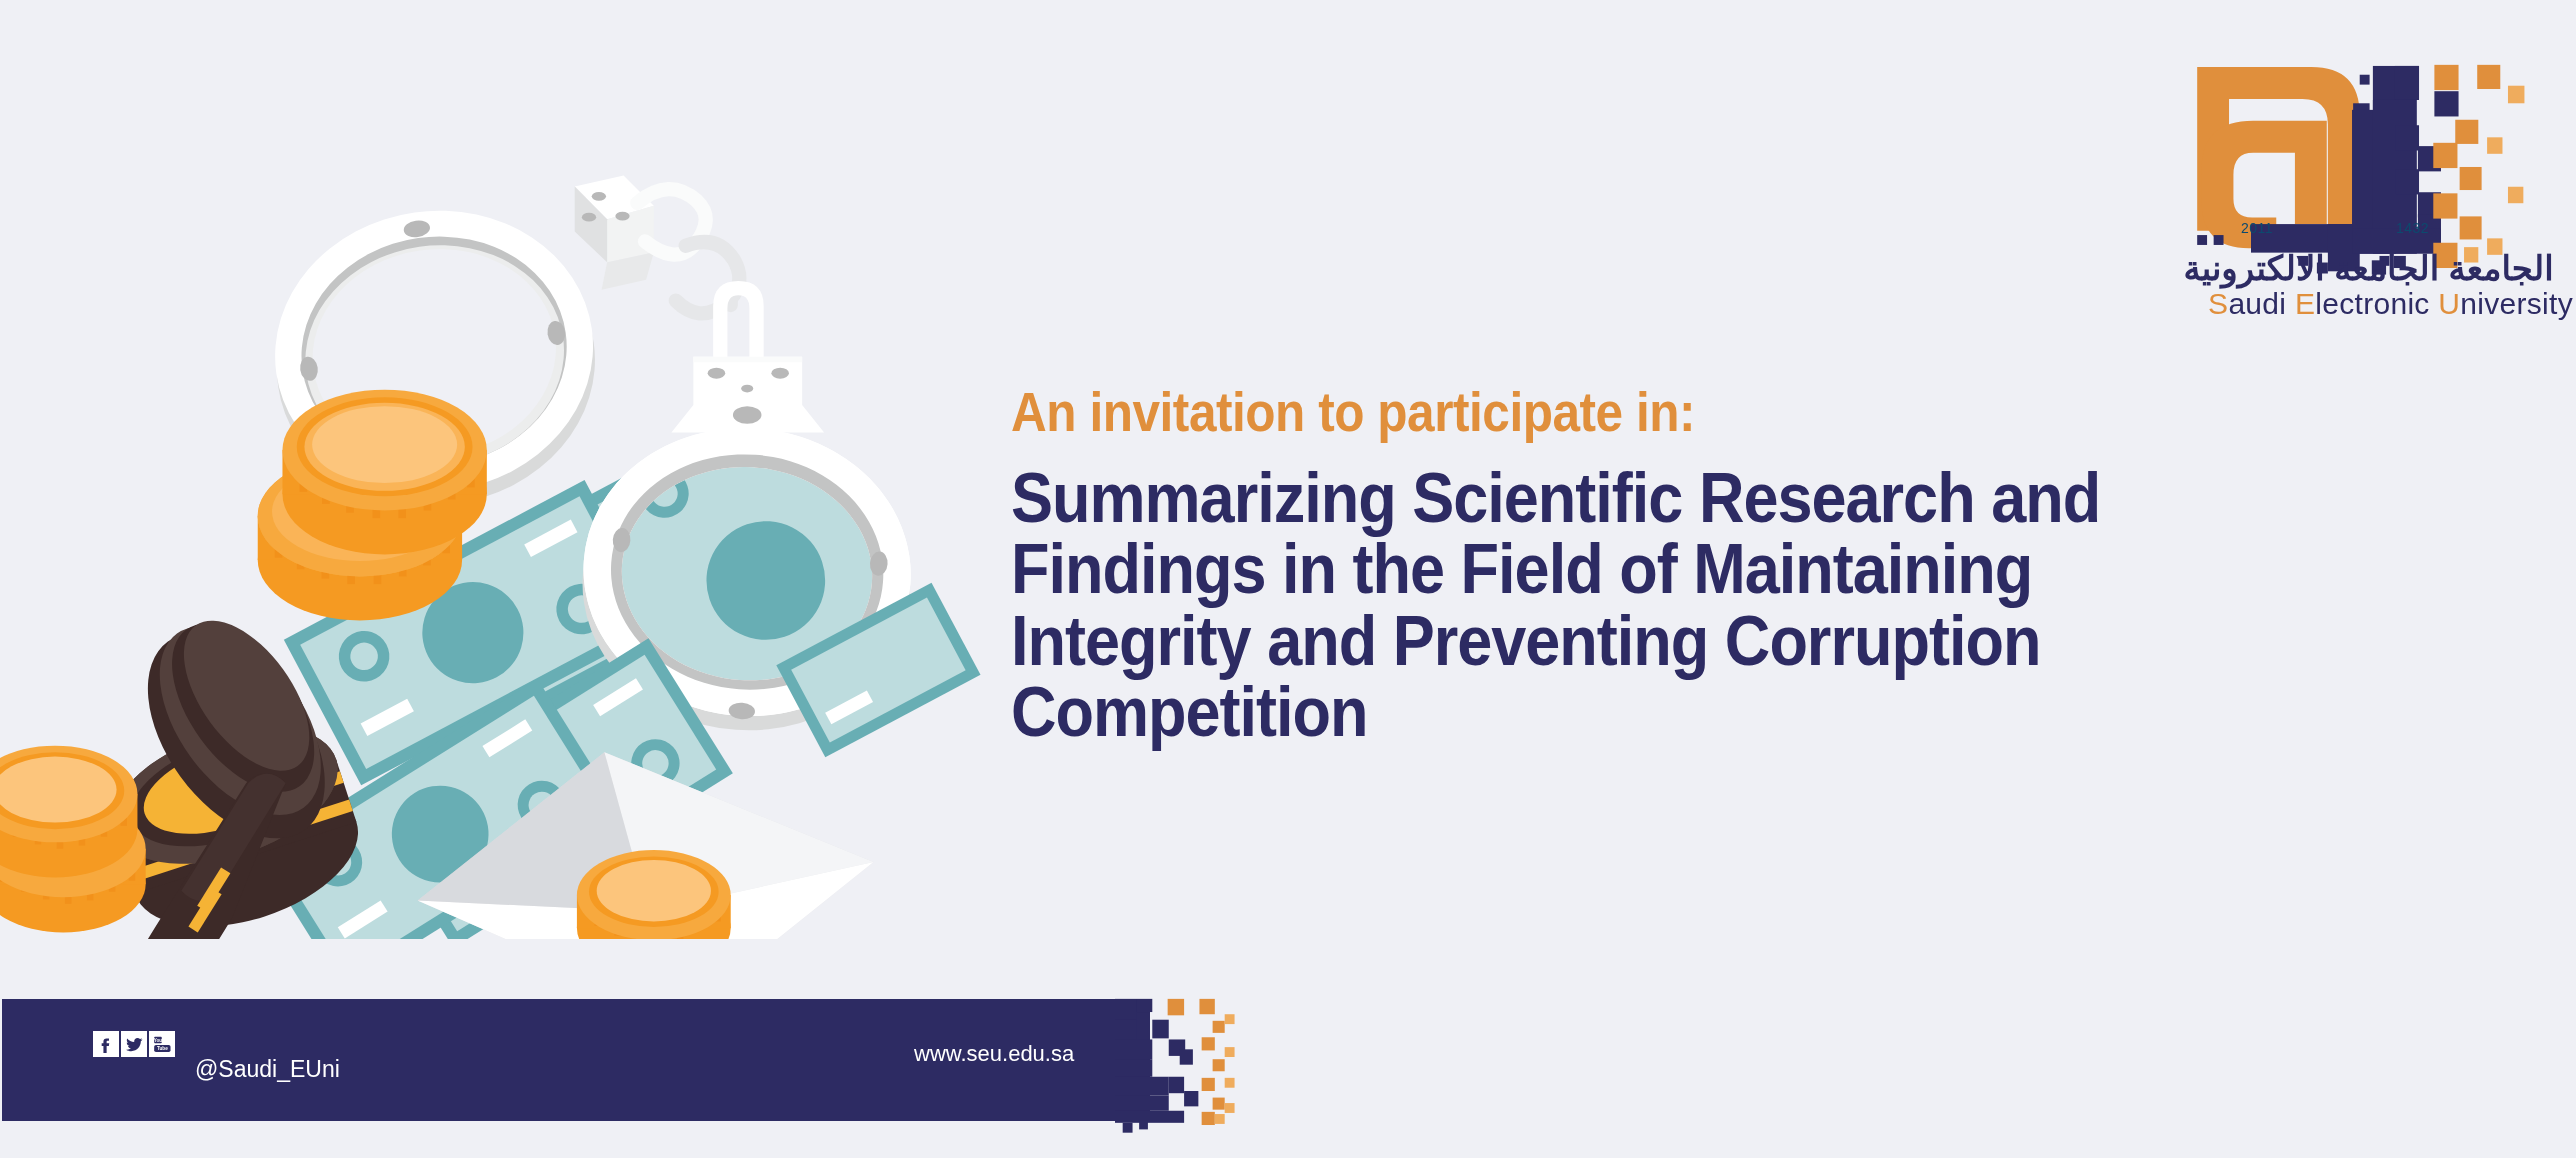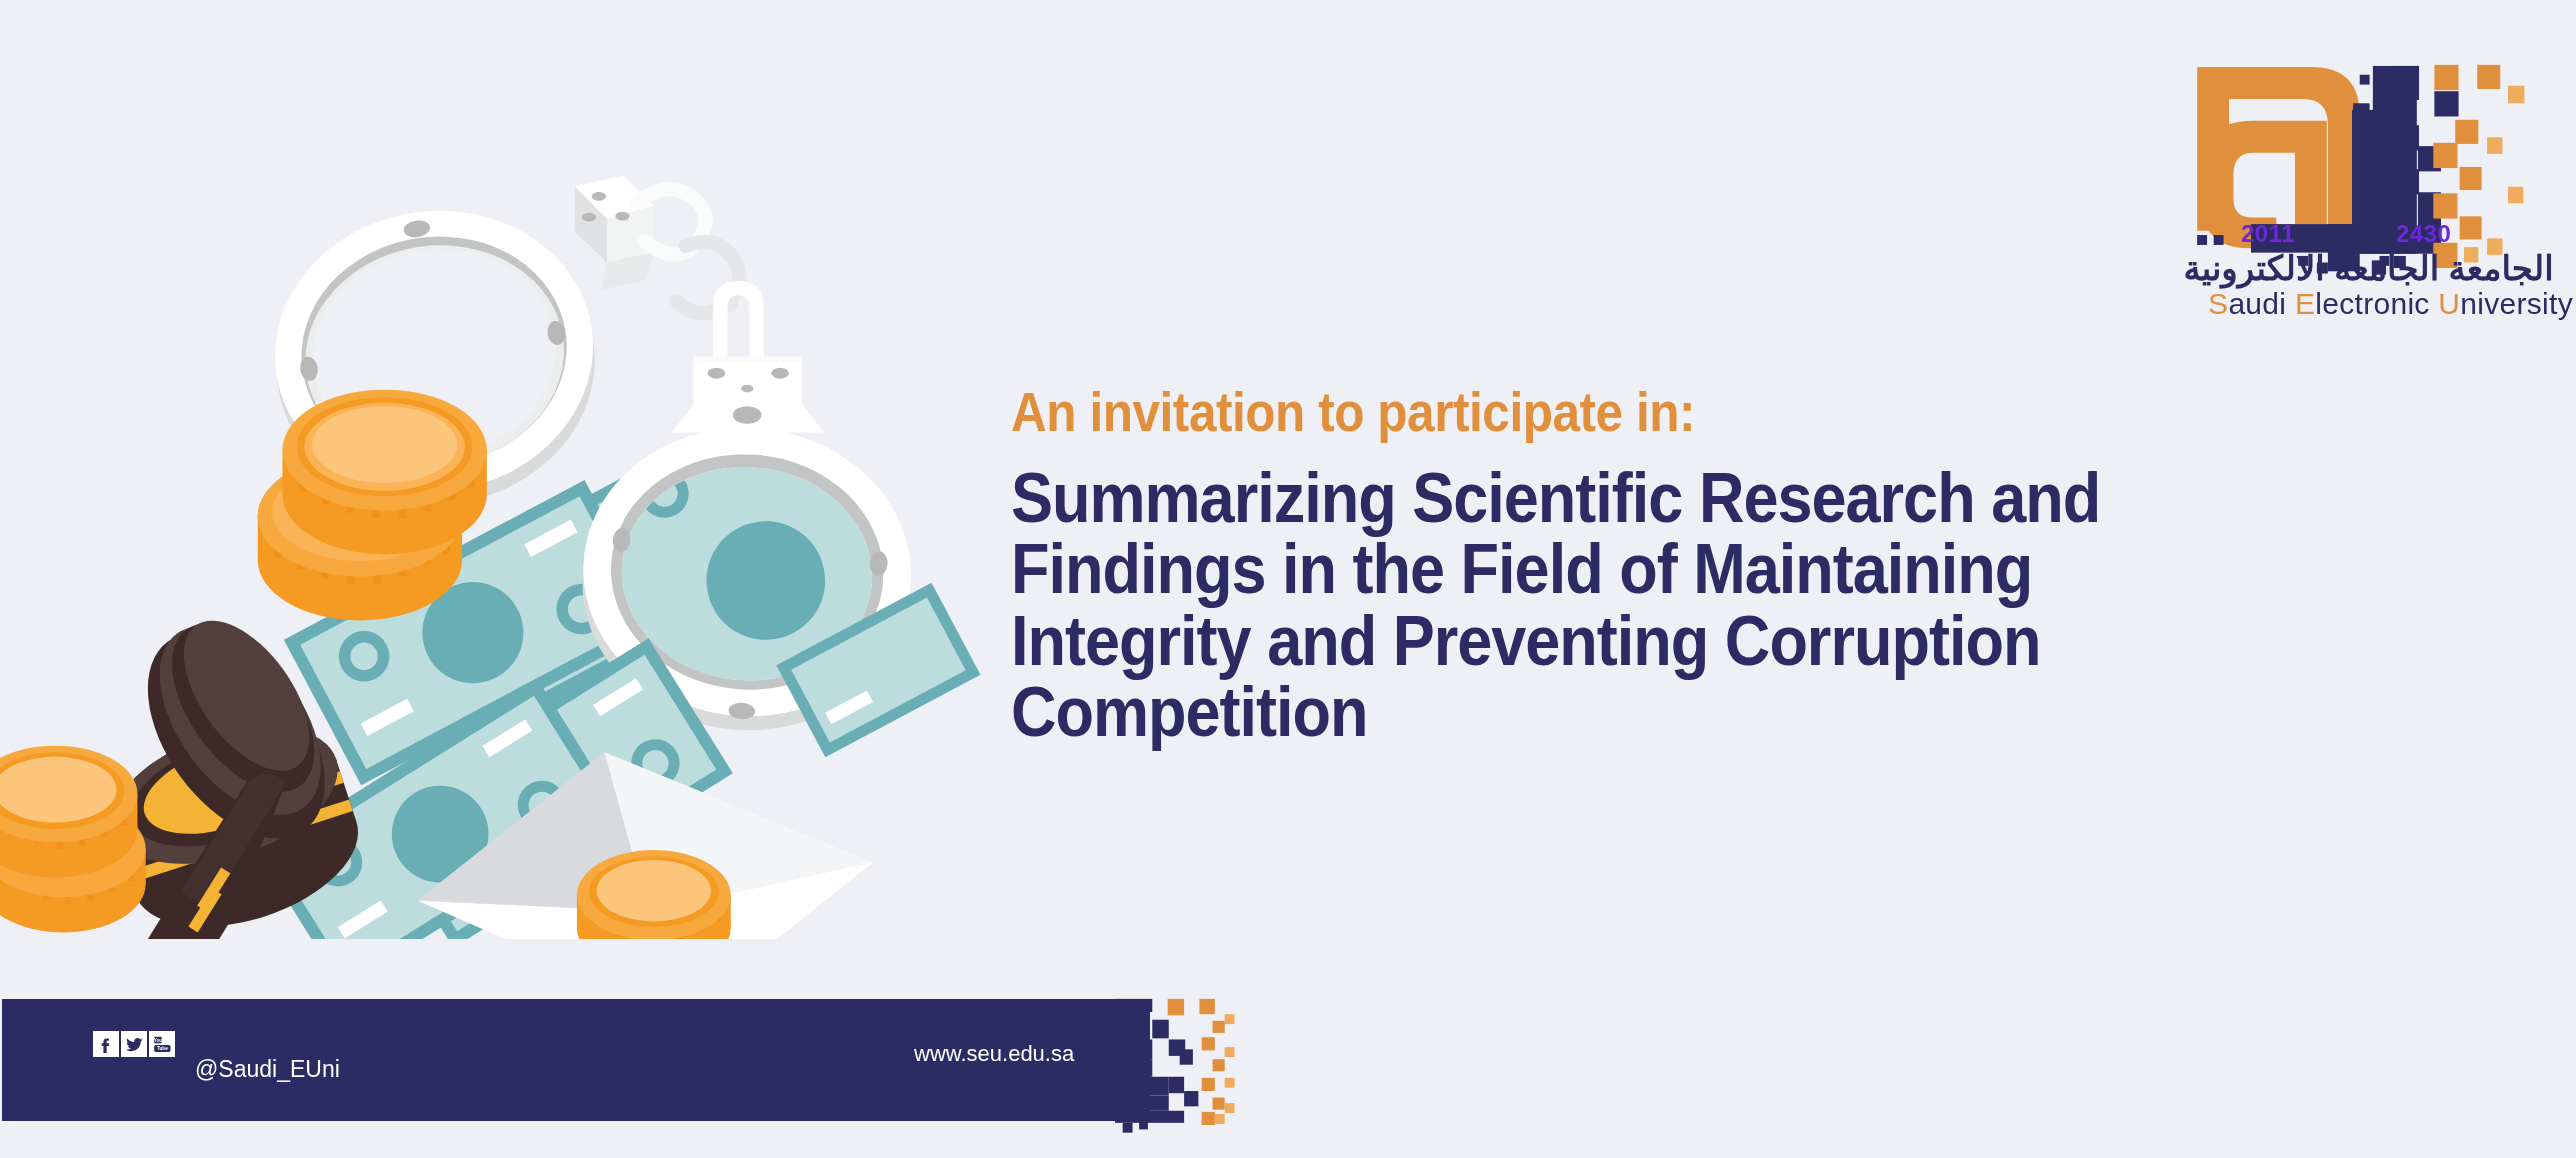--- a/index.html
+++ b/index.html
@@ -9,21 +9,21 @@
     font-family:"Liberation Sans", sans-serif;
     overflow:hidden;
     position:relative;
   }
   #banner{position:absolute;inset:0;background:#eff0f5;}
 
   
   #logo{position:absolute;left:2176px;top:33px;width:385px;height:302px;}
   #logo svg{display:block;width:100%;height:100%;}
   .logo-year{
-    position:absolute;font-size:24px;font-weight:700;color:#6d28d9;
+    position:absolute;font-size:14px;font-weight:400;color:#0c4a6e;
     letter-spacing:0.5px;white-space:nowrap;
   }
   #logo-year-greg{left:65px;top:187px;}
   #logo-year-hijri{left:220px;top:187px;}
   #logo-arabic{
     position:absolute;left:0;top:218px;width:385px;text-align:center;
     font-size:34px;font-weight:700;color:#2d2b63;direction:rtl;
     letter-spacing:-0.5px;white-space:nowrap;line-height:1;
   }
   #logo-english{
@@ -400,21 +400,21 @@
       </g>
       <g fill="#efac5d">
         <rect x="604" y="96" width="30" height="32"></rect>
         <rect x="566" y="190" width="28" height="30"></rect>
         <rect x="604" y="280" width="28" height="30"></rect>
         <rect x="566" y="374" width="28" height="30"></rect>
         <rect x="524" y="390" width="26" height="28"></rect>
       </g>
     </svg>
     <span class="logo-year" id="logo-year-greg">2011</span>
-    <span class="logo-year" id="logo-year-hijri">2430</span>
+    <span class="logo-year" id="logo-year-hijri">1432</span>
     <div id="logo-arabic">الجامعة الجامعة الالكترونية</div>
     <div id="logo-english">
       <span class="hl">S</span><span>audi </span><span class="hl">E</span><span>lectronic </span><span class="hl">U</span><span>niversity</span>
     </div>
   </div>
 
   <div id="footer"></div>
 
   <div id="footer-pixels">
     <svg viewBox="0 0 330 290" xmlns="http://www.w3.org/2000/svg">

